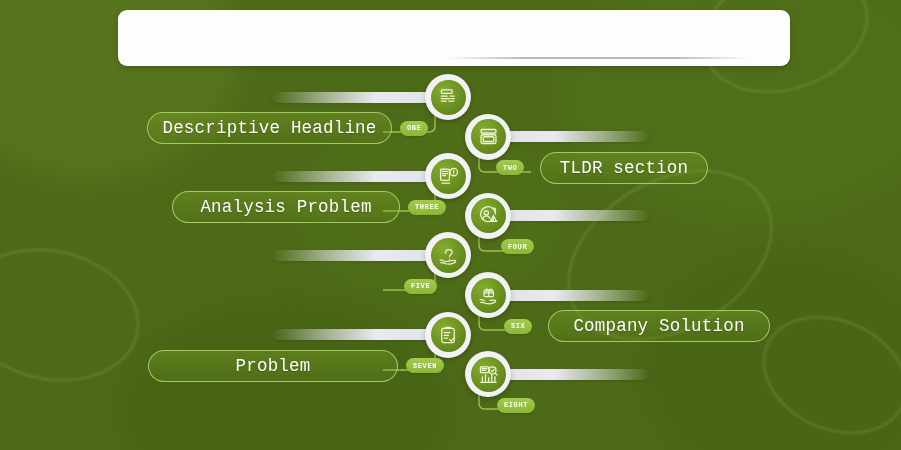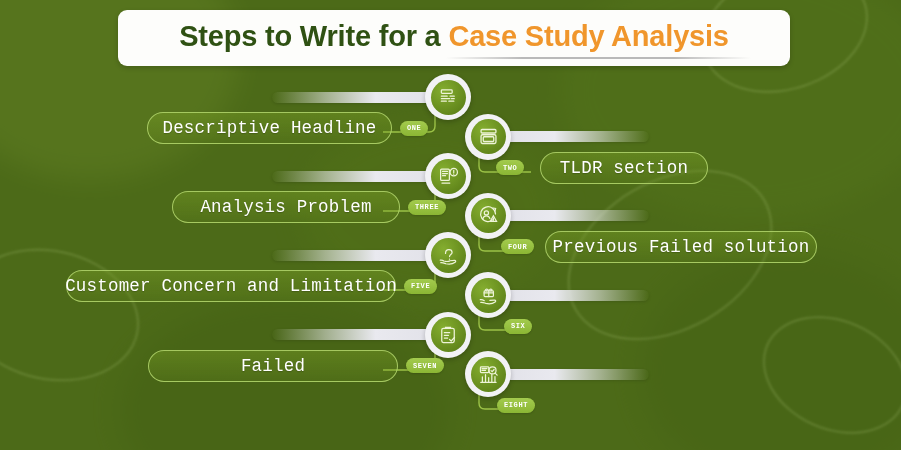--- a/index.html
+++ b/index.html
@@ -106,23 +106,20 @@
   <div class="blob" style="left:560px;top:-40px;width:380px;height:260px;background:#587a1d;"></div>
   <div class="blob" style="left:640px;top:250px;width:300px;height:240px;background:#415d13;"></div>
   <div class="blob" style="left:300px;top:120px;width:260px;height:180px;background:#567718;"></div>
   <div class="ring" style="left:700px;top:-30px;width:170px;height:120px;transform:rotate(-18deg);"></div>
   <div class="ring" style="left:760px;top:320px;width:150px;height:110px;transform:rotate(24deg);"></div>
   <div class="ring" style="left:-40px;top:250px;width:180px;height:130px;transform:rotate(12deg);"></div>
   <div class="ring" style="left:560px;top:180px;width:220px;height:150px;transform:rotate(-30deg);"></div>
 </div>
 
 <div id="title-bar">
-  <div id="title-text">
-    <span class="p1">Steps to Write for a </span><span class="p2">Case Study Analysis</span>
-  </div>
   <div id="title-underline"></div>
 </div>
 
 <div id="flow">
     <div class="bar to-right" style="top: 91.5px; left: 272px; width: 167px;"></div>
     <div class="elbow" style="left: 375px; top: 104px;">
       <svg width="70" height="34">
       <path d="M60 2 L60 22 Q60 28 54 28 L8 28" fill="none" stroke="#9cc247" stroke-width="1.4"></path>
     </svg>
     </div>
@@ -182,23 +179,20 @@
       <circle cx="18" cy="7" r="4.2"></circle>
       <path d="M18 5.1v2.6M18 9.3v.1"></path>
     </svg>
       </div>
     </div>
     <div class="bar to-left" style="top: 210.3px; left: 497px; width: 152px;"></div>
     <div class="elbow" style="left: 469px; top: 222.8px;">
       <svg width="70" height="34">
       <path d="M10 2 L10 22 Q10 28 16 28 L62 28" fill="none" stroke="#9cc247" stroke-width="1.4"></path>
     </svg>
-    </div>
-    <div class="label-pill" style="top: 230.8px; width: 272px; left: 545px;">
-      <span>Previous Failed solution</span>
     </div>
     <div class="num-badge" style="top: 239.3px; left: 501px;">
       <span>FOUR</span>
     </div>
     <div class="circle" style="left: 465px; top: 192.8px;">
       <div class="inner">
         <svg width="21" height="21" viewBox="0 0 24 24" fill="none" stroke="#eef4d8" stroke-width="1.4" stroke-linecap="round">
       <path d="M20 10.3a8.5 8.5 0 1 0-2.2 5.9"></path>
       <path d="M17.2 3.4l2.9.6-.7 2.9"></path>
       <circle cx="9.6" cy="9" r="2.4"></circle>
@@ -207,63 +201,63 @@
       <path d="M17.6 14.7v1.9M17.6 17.8v.1"></path>
     </svg>
       </div>
     </div>
     <div class="bar to-right" style="top: 249.9px; left: 272px; width: 167px;"></div>
     <div class="elbow" style="left: 375px; top: 262.4px;">
       <svg width="70" height="34">
       <path d="M60 2 L60 22 Q60 28 54 28 L8 28" fill="none" stroke="#9cc247" stroke-width="1.4"></path>
     </svg>
     </div>
-    <div class="label-pill" style="top: 270.4px; width: 330px; left: 66px;">
-      <span>Customer Concern and Limitation</span>
-    </div>
     <div class="num-badge" style="top: 278.9px; left: 404px;">
       <span>FIVE</span>
     </div>
     <div class="circle" style="left: 425px; top: 232.4px;">
       <div class="inner">
         <svg width="21" height="21" viewBox="0 0 24 24" fill="none" stroke="#eef4d8" stroke-width="1.4" stroke-linecap="round">
       <path d="M8.6 9.6c0-2.4 1.7-4.2 3.9-4.2 2 0 3.6 1.4 3.6 3.2 0 2.3-2.9 2.4-2.9 4.6"></path>
       <path d="M13.1 16.1v.1"></path>
       <path d="M2.6 17.4c1.9-.3 3.2.2 4.6 1.1M3.2 20.2c2.6-.3 4 .6 5.8 1.2 2.3.6 7.5.6 10.6-1.7 1.1-.8.6-2.2-.8-2.1l-5.2.4"></path>
       <path d="M8.4 18.7c1.8.3 3.3.2 4.6-.3"></path>
     </svg>
       </div>
     </div>
     <div class="bar to-left" style="top: 289.5px; left: 497px; width: 152px;"></div>
     <div class="elbow" style="left: 469px; top: 302px;">
       <svg width="70" height="34">
       <path d="M10 2 L10 22 Q10 28 16 28 L62 28" fill="none" stroke="#9cc247" stroke-width="1.4"></path>
     </svg>
     </div>
+    <div class="label-pill" style="top: 310px; width: 222px; left: 548px;">
+      <span>Company Solution</span>
+    </div>
     <div class="num-badge" style="top: 318.5px; left: 504px;">
       <span>SIX</span>
     </div>
     <div class="circle" style="left: 465px; top: 272px;">
       <div class="inner">
         <svg width="21" height="21" viewBox="0 0 24 24" fill="none" stroke="#eef4d8" stroke-width="1.4" stroke-linecap="round">
       <rect x="7" y="6.6" width="10.6" height="6.6" rx="1"></rect>
       <path d="M7 9h10.6M12.3 6.6v6.6"></path>
       <path d="M12.3 6.5c-1-1.6-2.4-2.2-3.3-1.5-.9.7-.4 1.6 1 1.6M12.3 6.5c1-1.6 2.4-2.2 3.3-1.5.9.7.4 1.6-1 1.6"></path>
       <path d="M2.6 16.8c1.9-.3 3.2.2 4.6 1.1M3.2 19.8c2.6-.3 4 .6 5.8 1.2 2.3.6 7.5.6 10.6-1.7 1.1-.8.6-2.2-.8-2.1l-5.2.4"></path>
     </svg>
       </div>
     </div>
     <div class="bar to-right" style="top: 329.1px; left: 272px; width: 167px;"></div>
     <div class="elbow" style="left: 375px; top: 341.6px;">
       <svg width="70" height="34">
       <path d="M60 2 L60 22 Q60 28 54 28 L8 28" fill="none" stroke="#9cc247" stroke-width="1.4"></path>
     </svg>
     </div>
     <div class="label-pill" style="top: 349.6px; width: 250px; left: 148px;">
-      <span>Failed</span>
+      <span>Problem</span>
     </div>
     <div class="num-badge" style="top: 358.1px; left: 406px;">
       <span>SEVEN</span>
     </div>
     <div class="circle" style="left: 425px; top: 311.6px;">
       <div class="inner">
         <svg width="20" height="20" viewBox="0 0 24 24" fill="none" stroke="#eef4d8" stroke-width="1.5" stroke-linecap="round">
       <rect x="4.5" y="4" width="15" height="17" rx="2"></rect>
       <path d="M9 4V2.8h6V4"></path>
       <path d="M7.6 9.2h6.4M7.6 12.4h5M7.6 15.6h4"></path>

